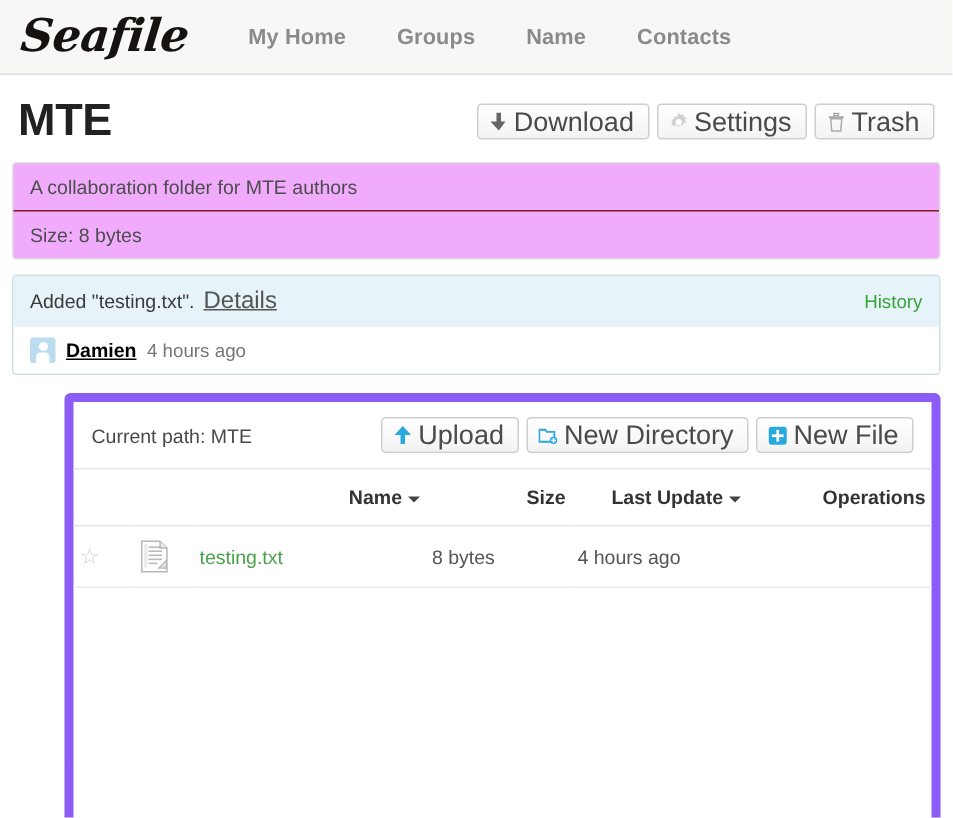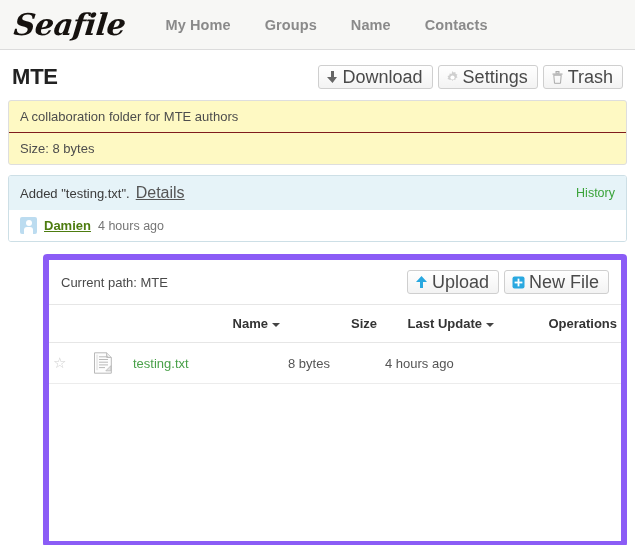--- a/index.html
+++ b/index.html
@@ -53,21 +53,21 @@
     padding: 0 8px;
   }
 
   .repo-head {
     display: flex;
     align-items: center;
     justify-content: space-between;
     padding: 14px 4px 10px 4px;
   }
   .repo-title {
-    font-size: 22px;
+    font-size: 30px;
     font-weight: 700;
     color: #222222;
     letter-spacing: -0.2px;
   }
   .btn-group { display: flex; gap: 5px; }
 
   .btn {
     display: inline-flex;
     align-items: center;
     gap: 4px;
@@ -82,21 +82,21 @@
     line-height: 14px;
     white-space: nowrap;
   }
   .btn .ico { display: inline-flex; width: 13px; height: 13px; align-items: center; justify-content: center; }
   .btn .ico svg { display: block; }
 
   
   .panel {
     border: 1px solid #dedede;
     border-radius: 3px;
-    background: #fef9c3;
+    background: #f0abfc;
     margin-bottom: 10px;
   }
   .panel .row {
     padding: 8px 11px;
     font-size: 13px;
     color: #4d4d4d;
   }
   .panel .row + .row { border-top: 1px solid #7f1d1d; }
 
   
@@ -153,21 +153,21 @@
     background: #ffffff;
   }
   .avatar::after {
     content: "";
     position: absolute;
     left: 4px; top: 9.5px;
     width: 9px; height: 7px;
     border-radius: 3px 3px 0 0;
     background: #ffffff;
   }
-  .uname { color: #4d7c0f; font-weight: 700; font-size: 13px; }
+  .uname { color: #000000; font-weight: 700; font-size: 13px; }
   .utime { color: #767676; font-size: 12.5px; }
 
   
   .filepanel {
     border: 6px solid #8b5cf6;
     border-radius: 4px;
     background: #ffffff;
     height: 293px;
     box-shadow: 0 1px 1px rgba(0,0,0,0.04);
     margin-left: 35px;
@@ -302,20 +302,31 @@
 
         <button class="btn">
           <span class="ico">
             <svg width="11" height="13" viewBox="0 0 11 13">
                 <path d="M5.5 0L11 6H7v6H4V6H0z" fill="#29a8e0"></path>
               </svg>
           </span>
           <span>Upload</span>
         </button>
 
+        <button class="btn">
+          <span class="ico">
+            <svg width="14" height="13" viewBox="0 0 14 13">
+              <path d="M0.6 2.2h4.2l1.2 1.5h5.4v7.1H0.6z" fill="none" stroke="#29a8e0" stroke-width="1.3"></path>
+              <circle cx="10.8" cy="9.8" r="2.6" fill="#29a8e0"></circle>
+              <rect x="10.25" y="8.1" width="1.1" height="3.4" fill="#fff"></rect>
+              <rect x="9.1" y="9.25" width="3.4" height="1.1" fill="#fff"></rect>
+            </svg>
+          </span>
+          <span>New Directory</span>
+        </button>
 
         <button class="btn">
           <span class="ico">
             <svg width="13" height="13" viewBox="0 0 13 13">
               <rect x="0.5" y="0.5" width="12" height="12" rx="2" fill="#29a8e0"></rect>
               <rect x="5.6" y="2.6" width="1.8" height="7.8" fill="#fff"></rect>
               <rect x="2.6" y="5.6" width="7.8" height="1.8" fill="#fff"></rect>
             </svg>
           </span>
           <span>New File</span>

